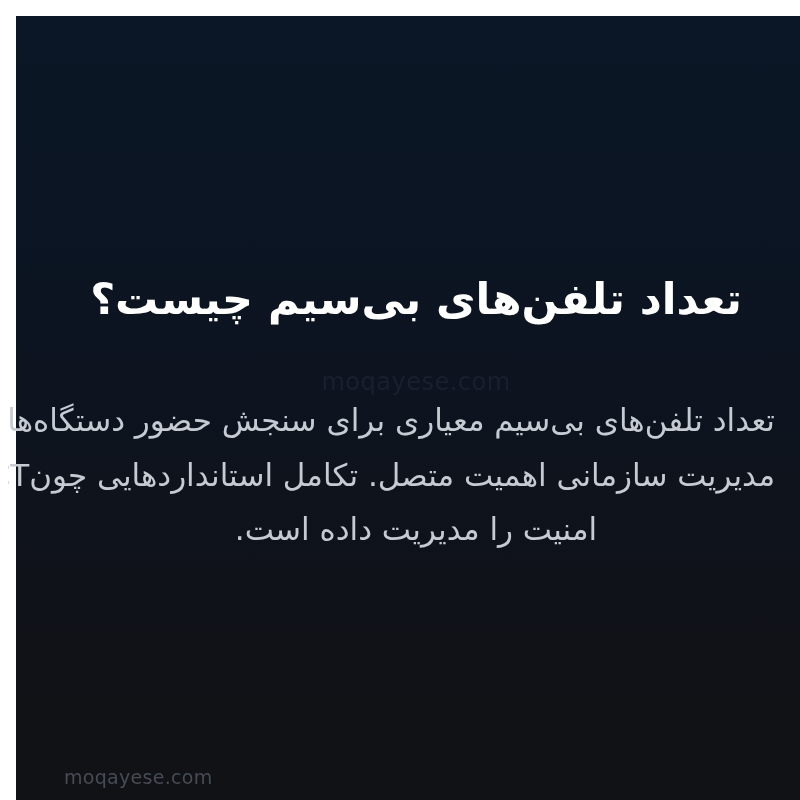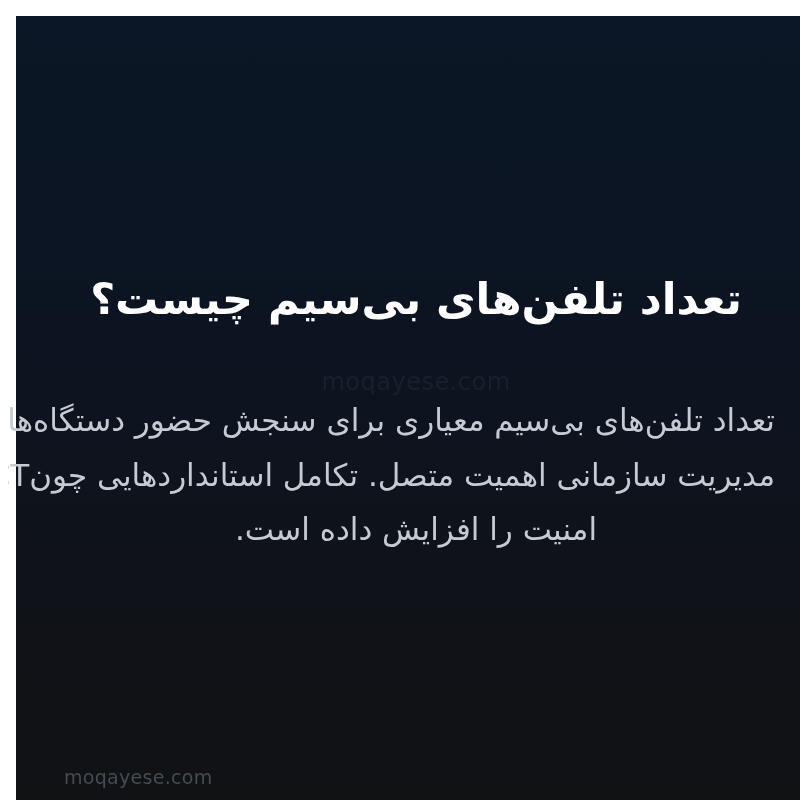--- a/index.html
+++ b/index.html
@@ -72,18 +72,18 @@
 
 <div class="card">
 
   <h1 class="title">تعداد تلفن‌های بی‌سیم چیست؟</h1>
 
   <div class="center-watermark">moqayese.com</div>
 
   <div class="body-text">
     <div class="body-line">تعداد تلفن‌های بی‌سیم معیاری برای سنجش حضور دستگاه‌های تلفنی بدون</div>
     <div class="body-line">مدیریت سازمانی اهمیت متصل. تکامل استانداردهایی چونDECT ، کیفیت و</div>
-    <div class="body-line">امنیت را افزایش داده است.</div>
+    <div class="body-line">امنیت را مدیریت داده است.</div>
   </div>
 
   <div class="footer-watermark">moqayese.com</div>
 
 </div>
 
 </body></html>

